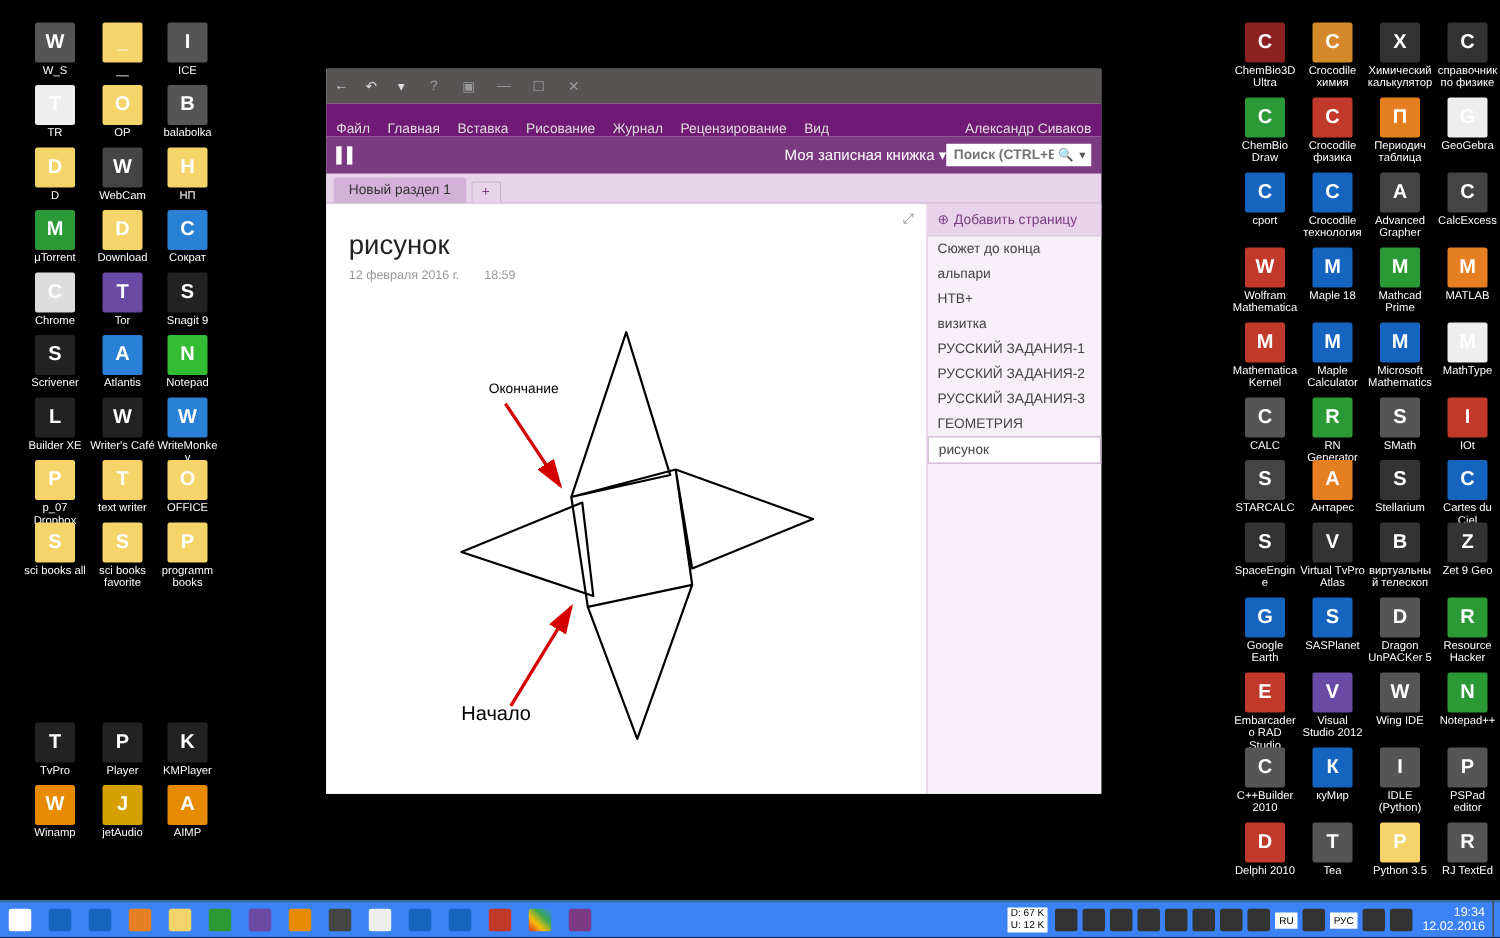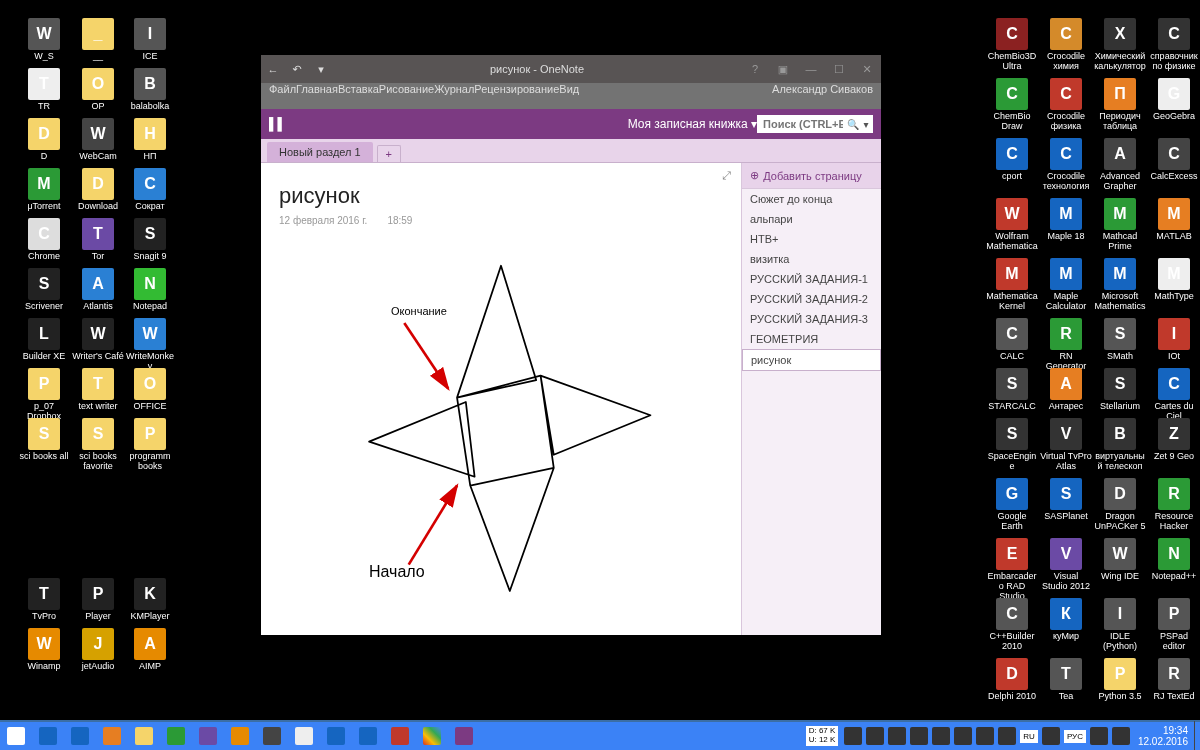--- a/index.html
+++ b/index.html
@@ -40,22 +40,22 @@
   .on-titlebar {
     height: 28px;
     background: #585454;
     display:flex;align-items:center;
     color:#ddd;font-size:11px;
   }
   .on-titlebar .nav-btn { width:24px;height:24px;display:flex;align-items:center;justify-content:center;color:#ddd;cursor:pointer;}
   .on-titlebar .title {flex:1;text-align:center;}
   .on-titlebar .win-btn {width:28px;height:28px;display:flex;align-items:center;justify-content:center;cursor:pointer;color:#999;}
   .on-ribbon {
-    height:26px;background:#737373;display:flex;align-items:flex-start;
-    padding:0 8px;color:#ddd;font-size:11px;
+    height:26px;background:#701a75;display:flex;align-items:flex-end;
+    padding:0 8px;color:#ddd;font-size:11px;gap:14px;
   }
   .on-ribbon .tab{cursor:pointer;}
   .on-ribbon .user{margin-left:auto;}
   .on-notebook-bar {
     height:30px;background:#7c3a82;display:flex;align-items:center;
     color:#fff;font-size:12px;padding:0 8px;
   }
   .on-notebook-bar .nb-icon{margin-right:6px;}
   .on-notebook-bar .nb-name{flex:1;text-align:right;}
   .on-notebook-bar .search{
@@ -115,21 +115,20 @@
   .tb-right .peek{width:6px;height:30px;border-left:1px solid #444;cursor:pointer;}
 </style>
 </head>
 <body>
 
 <div class="onenote">
   <div class="on-titlebar">
     <div class="nav-btn">←</div>
     <div class="nav-btn">↶</div>
     <div class="nav-btn">▾</div>
-    <div class="title">рисунок - OneNote</div>
     <div class="win-btn">?</div>
     <div class="win-btn">▣</div>
     <div class="win-btn">—</div>
     <div class="win-btn">☐</div>
     <div class="win-btn">✕</div>
   </div>
   <div class="on-ribbon">
     <span class="tab">Файл</span>
     <span class="tab">Главная</span>
     <span class="tab">Вставка</span>

